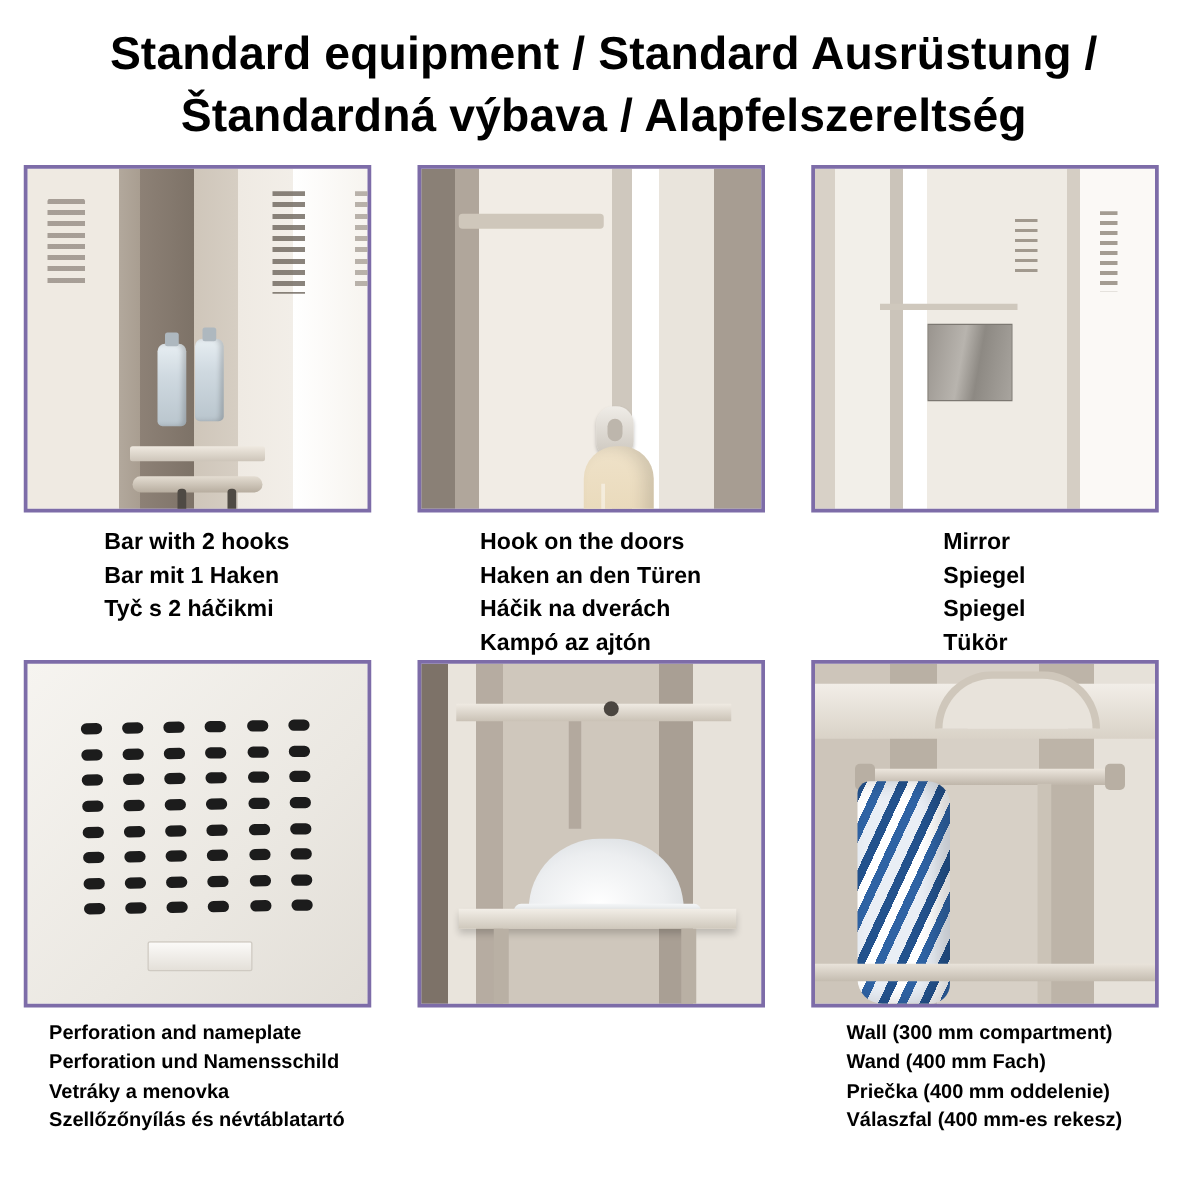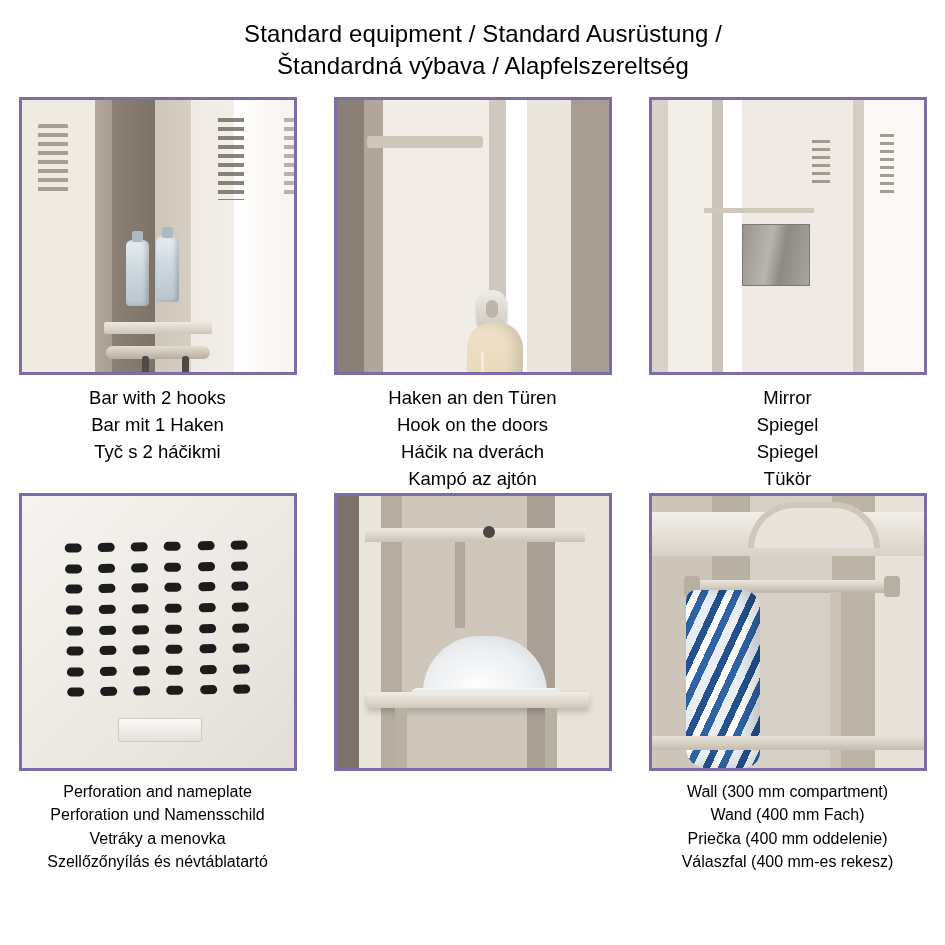--- a/index.html
+++ b/index.html
@@ -15,22 +15,22 @@
     overflow: hidden;
   }
   .page {
     width: 945px;
     height: 945px;
     position: relative;
     box-sizing: border-box;
   }
   .title {
     text-align: center;
-    font-size: 24px;
-    font-weight: normal;
+    font-size: 37px;
+    font-weight: bold;
     line-height: 1.35;
     padding: 18px 40px 0 61px;
     letter-spacing: 0.1px;
   }
   .title .line {
     display: block;
     white-space: nowrap;
   }
   .grid {
     margin-top: 14px;
@@ -50,23 +50,22 @@
     width: 278px;
     height: 278px;
     border: 3px solid #7d6ca8;
     box-sizing: border-box;
     position: relative;
     overflow: hidden;
     background: #d8d2c9;
   }
   .caption {
     margin-top: 9px;
-    text-align: center;
     font-size: 18.5px;
-    font-weight: normal;
+    font-weight: bold;
     line-height: 1.47;
   }
   .caption .cline {
     display: block;
     white-space: nowrap;
   }
   .caption.small .cline { font-size: 16px; }
 
   
   .p1 { background: linear-gradient(90deg,#efeae2 0%, #efeae2 27%, #b2a89c 27%, #a99e91 33%, #8d8176 33%, #7d7267 49%, #cfc6ba 49%, #d6cec3 62%, #efeae3 62%, #f2eee8 78%, #ffffff 78%, #f7f4ef 100%); }
@@ -201,22 +200,22 @@
       </div>
     </div>
 
     <div class="cell">
       <div class="photo p2">
         <span class="topbar"></span>
         <span class="hookplate"></span>
         <span class="towel"></span>
       </div>
       <div class="caption">
+        <span class="cline">Hook on the doors</span>
         <span class="cline">Haken an den Türen</span>
-        <span class="cline">Hook on the doors</span>
         <span class="cline">Háčik na dverách</span>
         <span class="cline">Kampó az ajtón</span>
       </div>
     </div>
 
     <div class="cell">
       <div class="photo p3">
         <span class="shelfline"></span>
         <span class="perf1"></span>
         <span class="perf2"></span>

